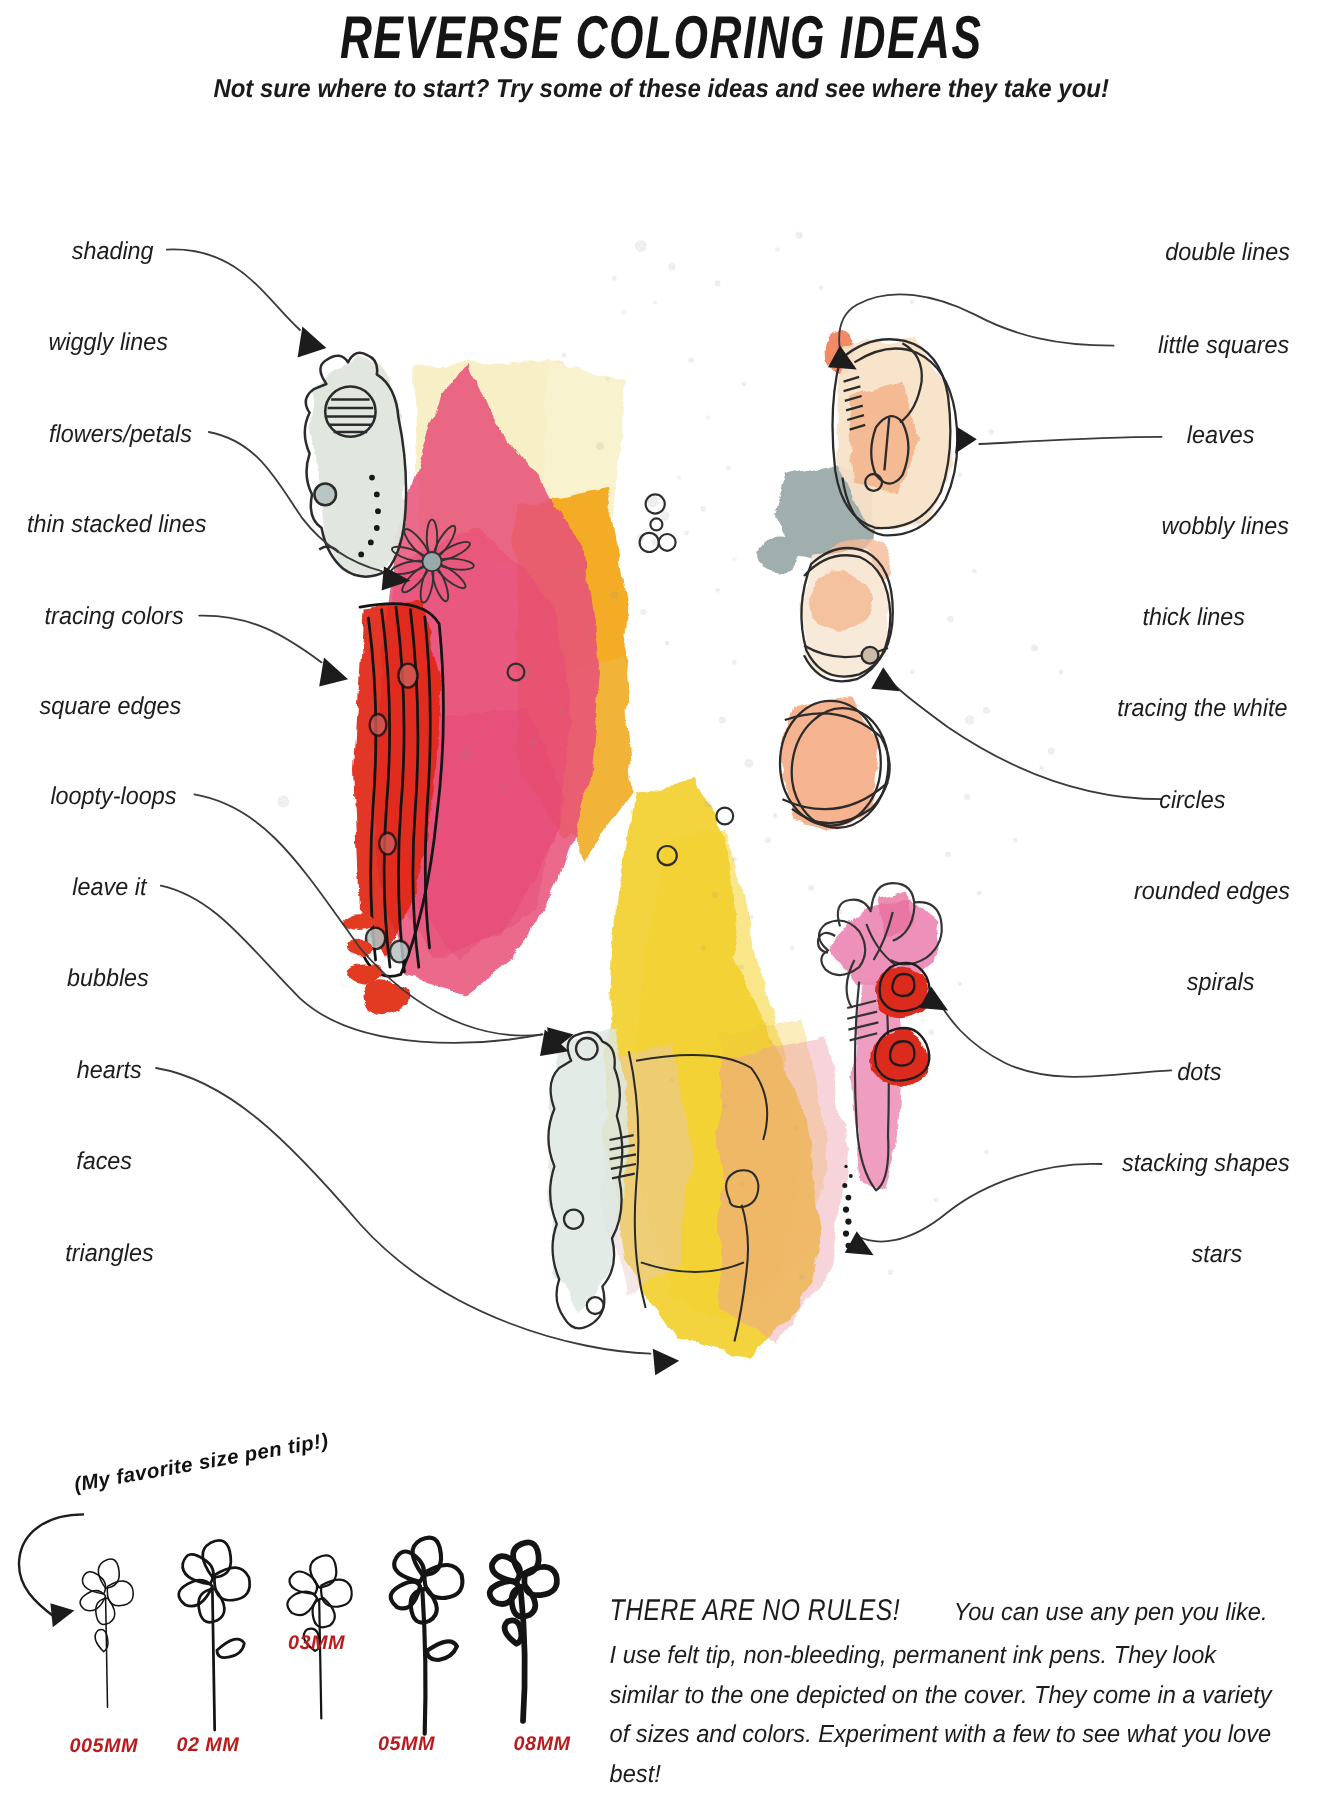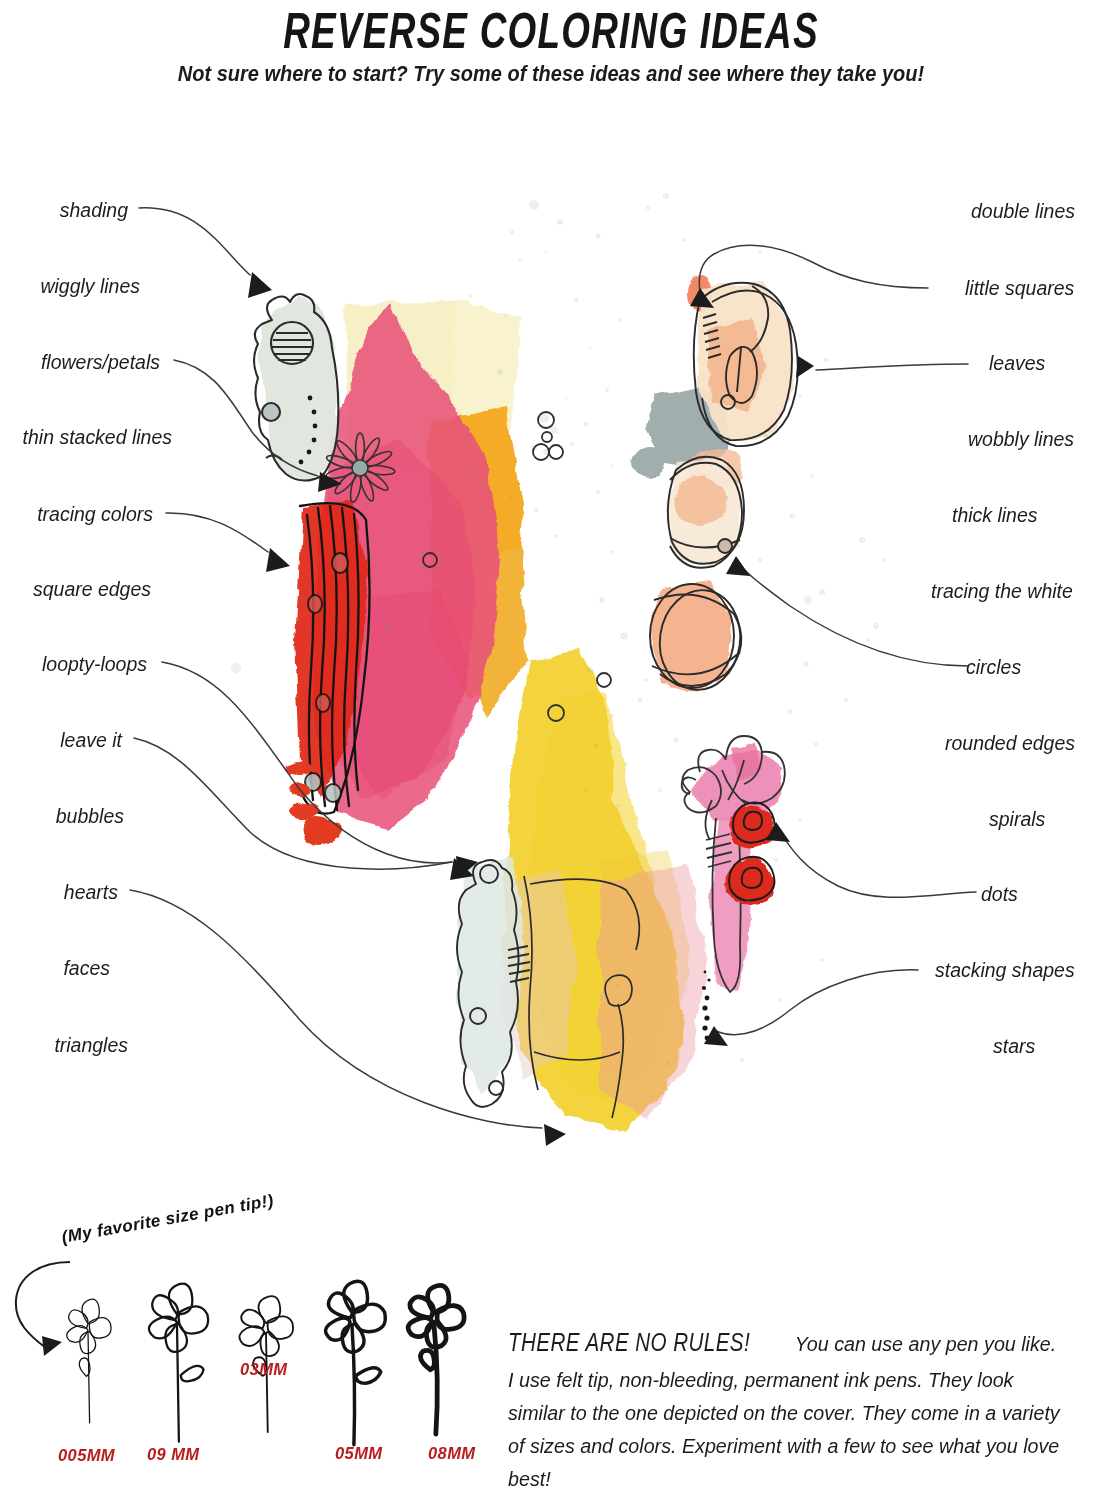--- a/index.html
+++ b/index.html
@@ -531,23 +531,23 @@
       <div class="lbl right" style="right: 20px; top: 733px; text-align: right;">rounded  edges</div>
       <div class="lbl right" style="right: 54px; top: 809px; text-align: right;">spirals</div>
       <div class="lbl right" style="right: 82px; top: 884px; text-align: right;">dots</div>
       <div class="lbl right" style="right: 20px; top: 960px; text-align: right;">stacking shapes</div>
       <div class="lbl right" style="right: 65px; top: 1036px; text-align: right;">stars</div>
     </div>
 
   <div id="pen-note">(My favorite size pen tip!)</div>
   <div id="pen-labels">
       <div class="pen-label" style="left: 58px; top: 1446px;">005MM</div>
-      <div class="pen-label" style="left: 147px; top: 1445px;">09 MM</div>
+      <div class="pen-label" style="left: 147px; top: 1445px;">02 MM</div>
       <div class="pen-label" style="left: 240px; top: 1360px;">03MM</div>
-      <div class="pen-label" style="left: 335px; top: 1444px; text-align: right;">05MM</div>
+      <div class="pen-label" style="left: 315px; top: 1444px; text-align: right;">05MM</div>
       <div class="pen-label" style="left: 428px; top: 1444px;">08MM</div>
     </div>
 
   <div id="rules-block">
     <span id="rules-head-wrap"><span id="rules-head">THERE ARE NO RULES!</span></span>
     <span id="rules-body">You can use any pen you like. I use felt tip, non-bleeding, permanent ink pens. They look similar to the one depicted on the cover. They come in a variety of sizes and colors. Experiment with a few to see what you love best!</span>
   </div>
 
 </div>
 

